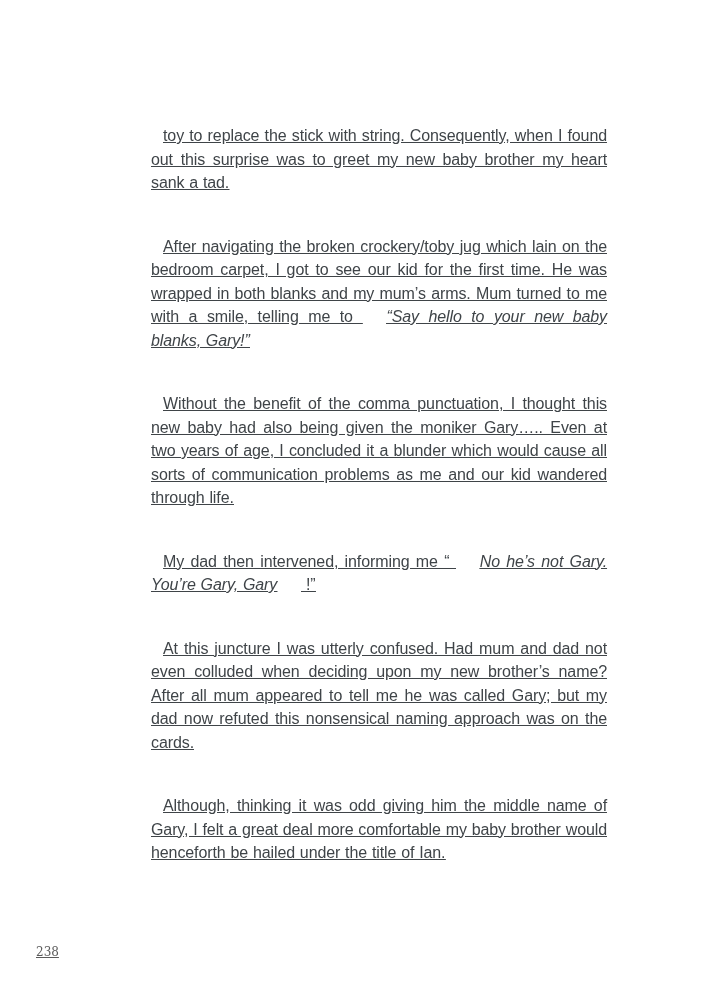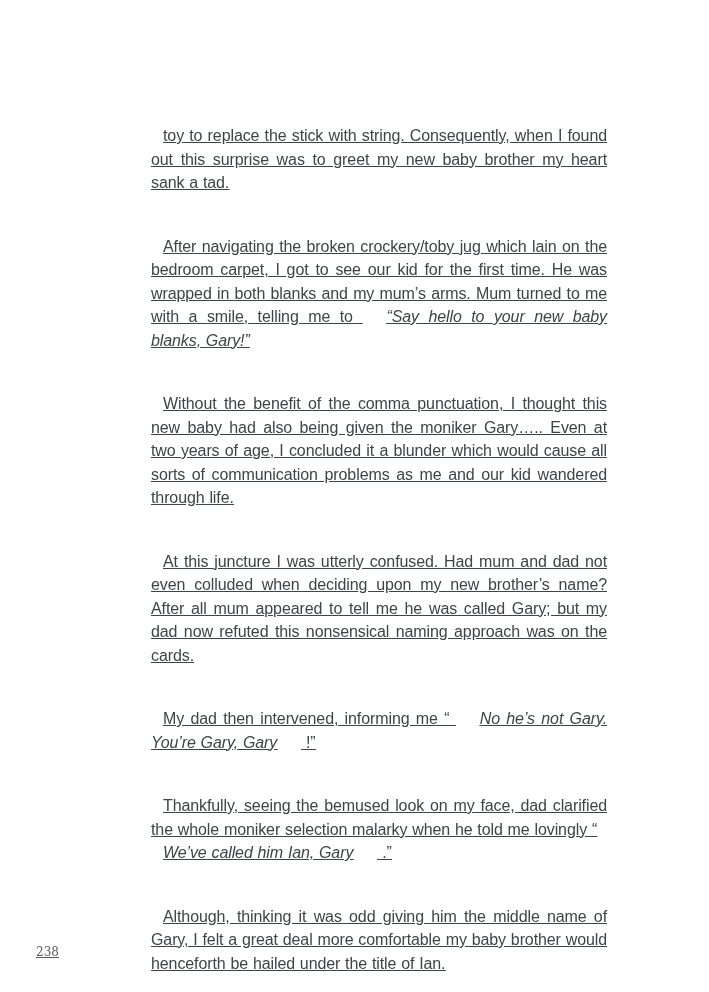--- a/index.html
+++ b/index.html
@@ -42,19 +42,18 @@
   }
 </style>
 </head>
 <body>
 
 <div class="page">
   <main class="text-column">
       <p><span class="">toy to replace the stick with string. Consequently, when I found out this surprise was to greet my new baby brother my heart sank a tad.</span></p>
       <p><span class="">After navigating the broken crockery/toby jug which lain on the bedroom carpet, I got to see our kid for the first time. He was wrapped in both blanks and my mum’s arms. Mum turned to me with a smile, telling me to </span><span class="italic">“Say hello to your new baby blanks, Gary!”</span></p>
       <p><span class="">Without the benefit of the comma punctuation, I thought this new baby had also being given the moniker Gary….. Even at two years of age, I concluded it a blunder which would cause all sorts of communication problems as me and our kid wandered through life.</span></p>
+      <p><span class="">My dad then intervened, informing me “ </span><span class="italic">No he’s not Gary. You’re Gary, Gary</span><span class=""> !”</span></p>
       <p><span class="">At this juncture I was utterly confused. Had mum and dad not even colluded when deciding upon my new brother’s name? After all mum appeared to tell me he was called Gary; but my dad now refuted this nonsensical naming approach was on the cards.</span></p>
-      <p><span class="">My dad then intervened, informing me “ </span><span class="italic">No he’s not Gary. You’re Gary, Gary</span><span class=""> !”</span></p>
-      <p><span class="">Thankfully, seeing the bemused look on my face, dad clarified the whole moniker selection malarky when he told me lovingly “ </span><span class="italic">We’ve called him Ian, Gary</span><span class=""> .”</span></p>
       <p><span class="">Although, thinking it was odd giving him the middle name of Gary, I felt a great deal more comfortable my baby brother would henceforth be hailed under the title of Ian.</span></p>
     </main>
   <div class="page-number">238</div>
 </div>
 
 </body></html>

